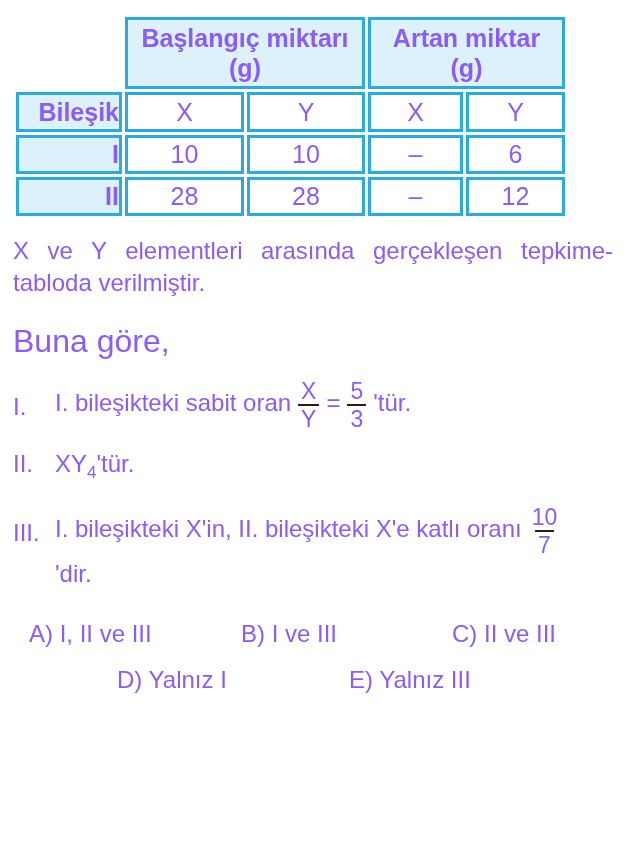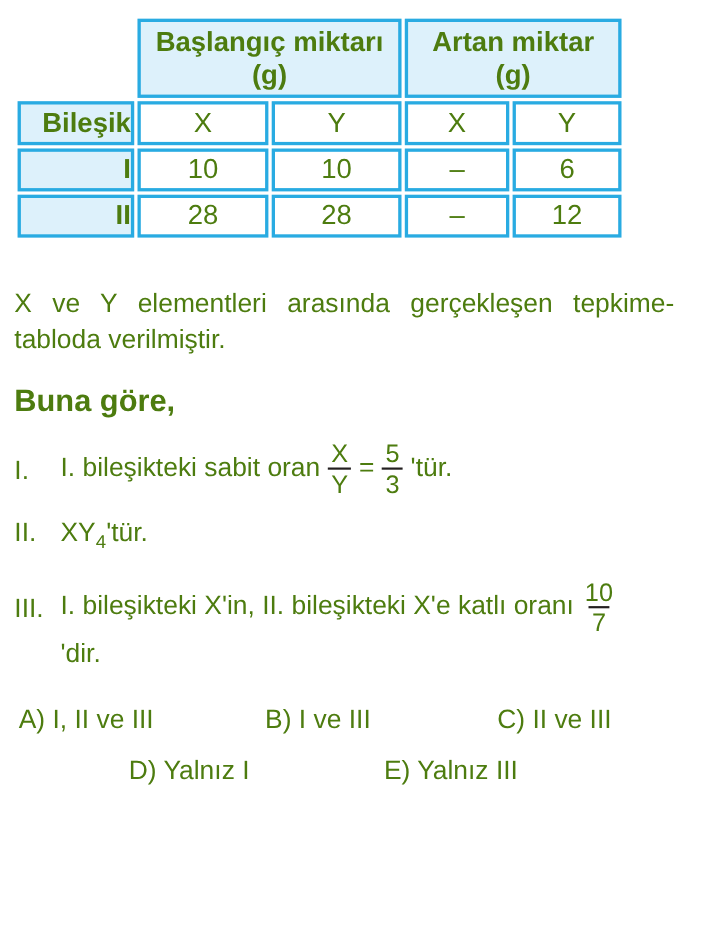--- a/index.html
+++ b/index.html
@@ -2,41 +2,41 @@
 <html><head>
 <meta charset="utf-8">
 <style>
   html,body{margin:0;padding:0;background:#ffffff;}
   .page{
     position:relative;
     width:638px;height:850px;
     box-sizing:border-box;
     padding:14px 25px 0 13px;
     font-family:"Liberation Sans","DejaVu Sans",sans-serif;
-    color:#4d7c0f;
+    color:#8b5cf6;
     overflow:hidden;
     background:#ffffff;
   }
   
   table.tbl{border-collapse:separate;border-spacing:3px;table-layout:fixed;}
   .tbl th,.tbl td{
     border:3px solid #29abe2;
     text-align:center;vertical-align:middle;
     font-size:25px;padding:0;background:#ffffff;
     overflow:hidden;
   }
   .tbl .grp{background:#ddf1fb;font-weight:bold;height:66px;line-height:30px;}
   .tbl .rowhead{background:#ddf1fb;font-weight:bold;text-align:right;}
   .tbl .ghost{border:none;background:transparent;}
   .tbl .subrow td, .tbl .subrow th{height:34px;}
   .tbl .datarow td, .tbl .datarow th{height:33px;}
   
-  .para{margin:42px 0 0 0;font-size:24px;line-height:32px;}
+  .para{margin:16px 0 0 0;font-size:24px;line-height:32px;}
   .jline{text-align:justify;text-align-last:justify;}
-  .lead{margin-top:24px;font-size:28px;font-weight:bold;}
+  .lead{margin-top:24px;font-size:32px;font-weight:normal;}
   .stmt{display:flex;font-size:24px;line-height:32px;}
   .stmt .rn{width:42px;flex-shrink:0;}
   .stmt .sbody{flex:1;}
   .frac{
     display:inline-flex;flex-direction:column;align-items:center;
     vertical-align:middle;margin:0 7px;font-size:23px;line-height:26px;
   }
   .frac .fn{padding:0 3px;}
   .frac .fd{border-top:2px solid #231f20;padding:0 3px;}
   sub{font-size:17px;vertical-align:-6px;line-height:0;}
@@ -130,20 +130,20 @@
       <div><span>I. bileşikteki X'in, II. bileşikteki X'e katlı oranı</span><span class="frac">
             <span class="fn">10</span>
             <span class="fd">7</span>
           </span></div>
       <div>'dir.</div>
     </div>
   </div>
 
 
   <div class="options">
-    <span class="opt" style="left:4px;top:0">A) I, II ve III</span>
+    <span class="opt" style="left:16px;top:0">A) I, II ve III</span>
     <span class="opt" style="left:228px;top:0">B) I ve III</span>
     <span class="opt" style="left:439px;top:0">C) II ve III</span>
     <span class="opt" style="left:104px;top:46px">D) Yalnız I</span>
     <span class="opt" style="left:336px;top:46px">E) Yalnız III</span>
   </div>
 
 </div>
 
 </body></html>

